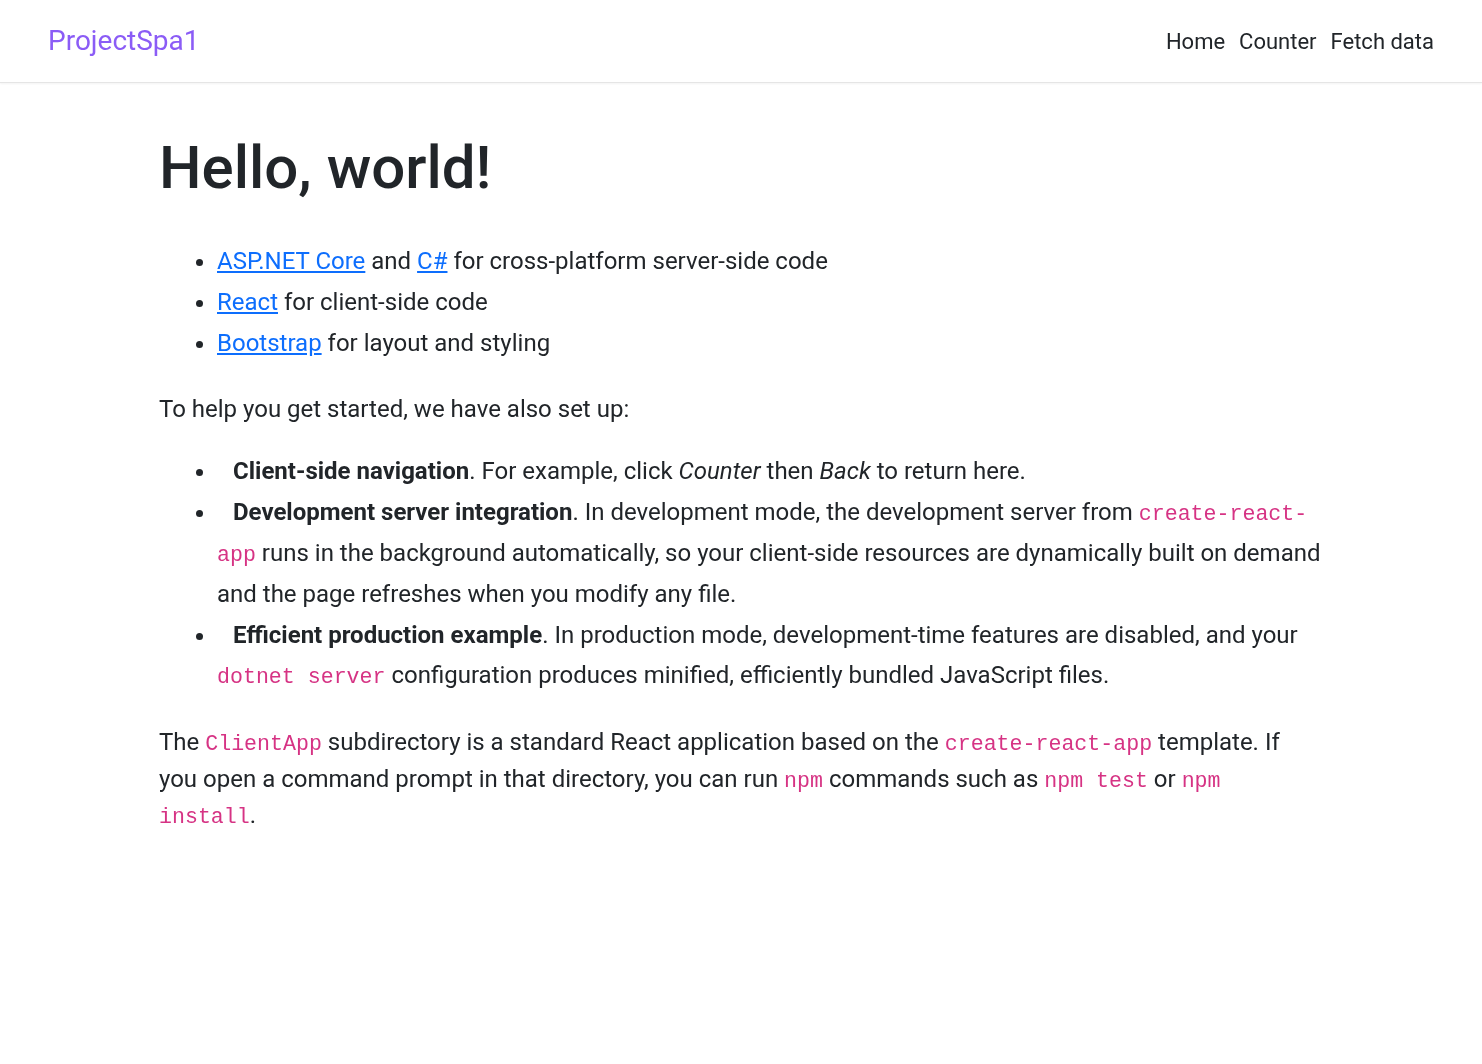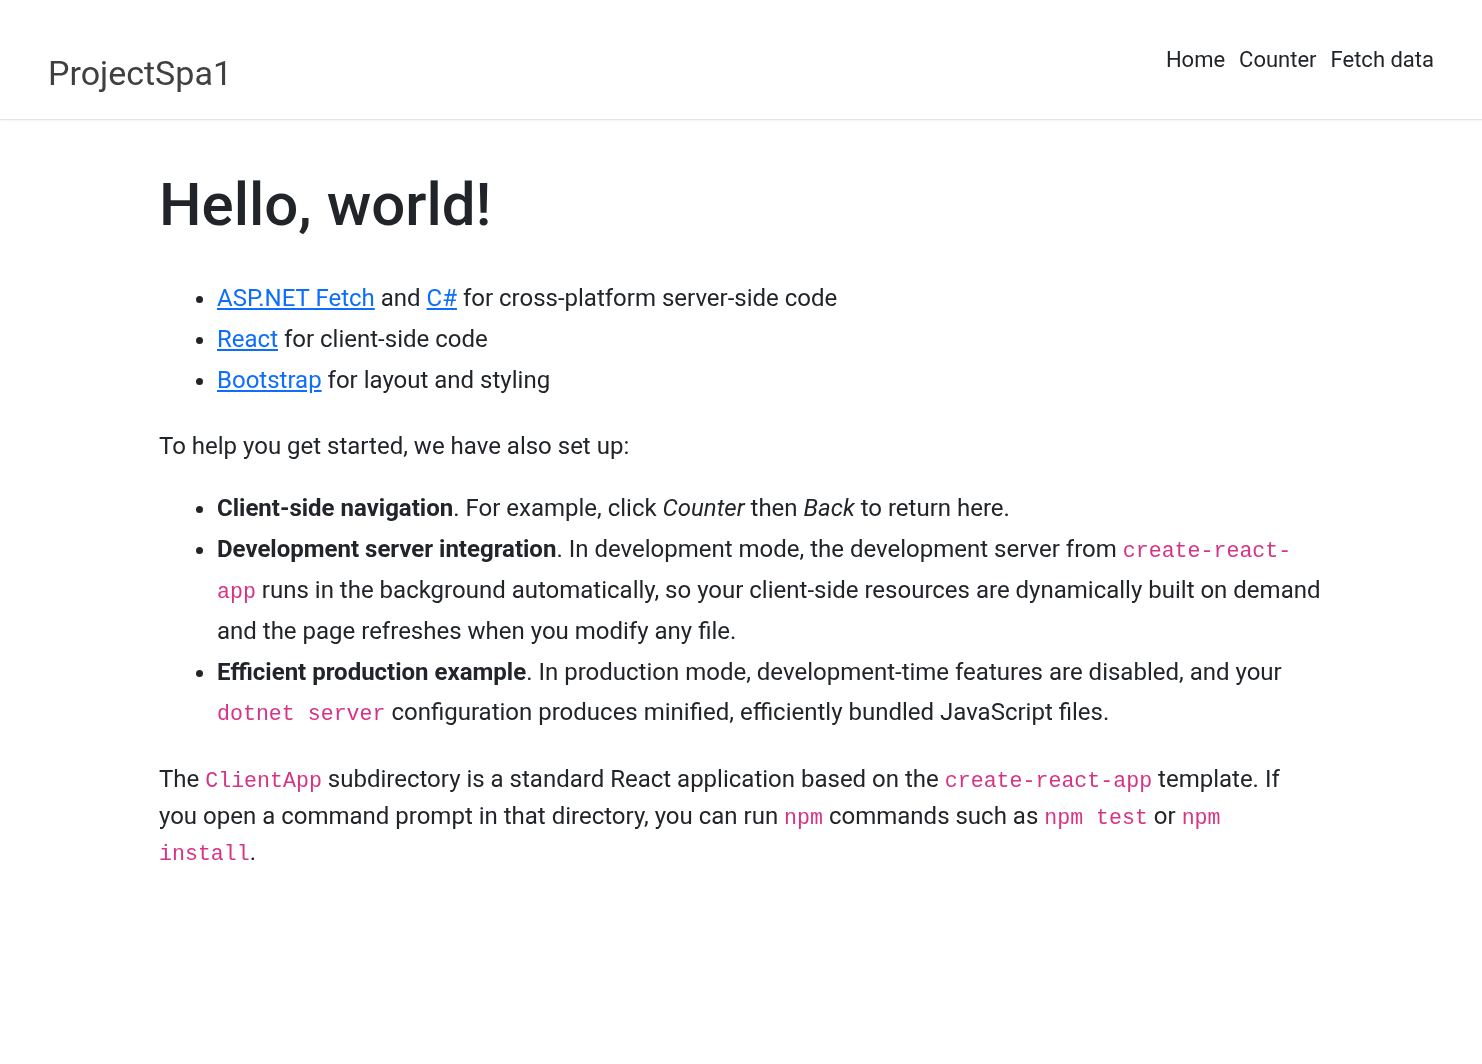--- a/index.html
+++ b/index.html
@@ -16,25 +16,24 @@
     }
     .navbar {
       display: flex;
       justify-content: space-between;
       align-items: center;
       padding: 20px 48px;
       border-bottom: 1px solid #e5e5e5;
       box-shadow: 0 1px 2px rgba(0,0,0,0.05);
     }
     .navbar-brand {
-      font-size: 34px;
-      color: #404040;
+      font-size: 28px;
+      color: #8b5cf6;
       text-decoration: none;
       cursor: pointer;
-      margin-top: 28px;
     }
     .navbar-nav {
       display: flex;
       list-style: none;
       gap: 14px;
     }
     .nav-link {
       font-size: 22px;
       color: #212529;
       text-decoration: none;
@@ -66,20 +65,21 @@
       line-height: 1.7;
       color: #212529;
     }
     a.link {
       color: #0d6efd;
       text-decoration: underline;
       cursor: pointer;
     }
     strong {
       font-weight: 700;
+      margin-left: 16px;
     }
     em {
       font-style: italic;
     }
     code {
       font-family: SFMono-Regular, Menlo, Monaco, Consolas, "Liberation Mono", "Courier New", monospace;
       font-size: 0.9em;
       color: #d63384;
     }
   </style>
@@ -94,21 +94,21 @@
     <li><a class="nav-link">Fetch data</a></li>
   </ul>
 </nav>
 
 <div class="container">
   <h1>Hello, world!</h1>
 
 
   <ul class="content-list">
     <li>
-      <a class="link">ASP.NET Fetch</a><span> and </span><a class="link">C#</a><span> for cross-platform server-side code</span>
+      <a class="link">ASP.NET Core</a><span> and </span><a class="link">C#</a><span> for cross-platform server-side code</span>
     </li>
     <li>
       <a class="link">React</a><span> for client-side code</span>
     </li>
     <li>
       <a class="link">Bootstrap</a><span> for layout and styling</span>
     </li>
   </ul>
 
   <p>To help you get started, we have also set up:</p>

